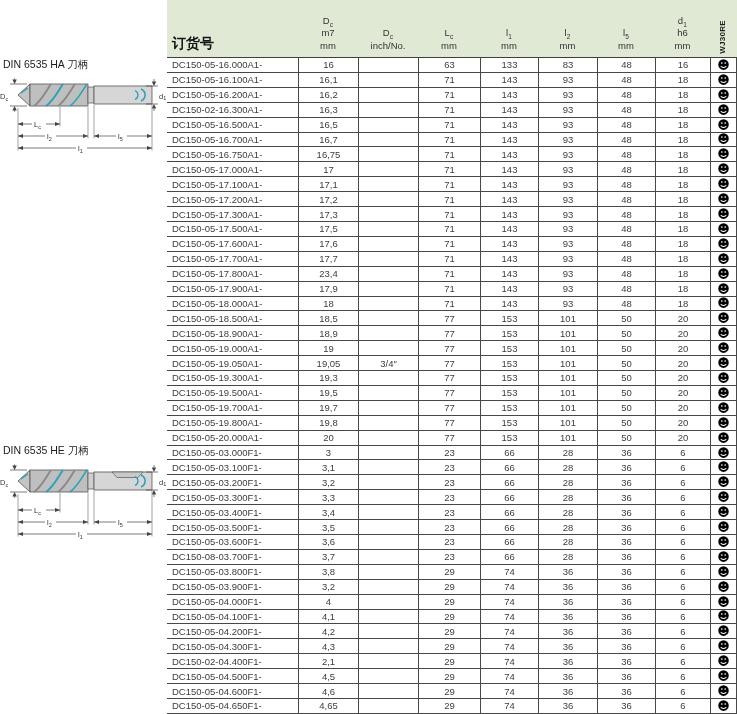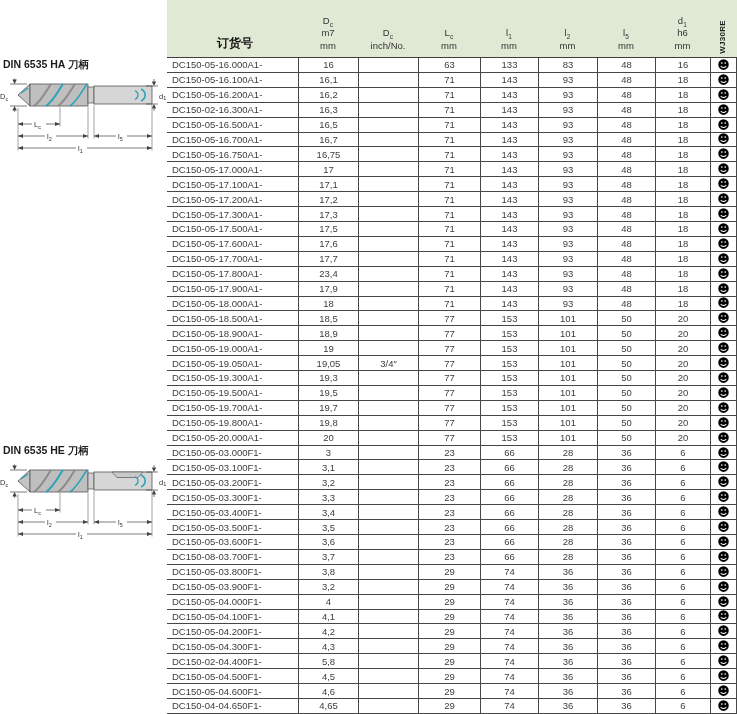--- a/index.html
+++ b/index.html
@@ -1,37 +1,37 @@
 <!DOCTYPE html>
 <html><head>
 <meta charset="utf-8">
 <style>
   html,body{margin:0;padding:0;background:#fff;}
   .page{position:relative;width:737px;height:714px;background:#fff;overflow:hidden;
         font-family:"Liberation Sans",sans-serif;}
 
   
   .left-panel{position:absolute;left:0;top:0;width:167px;height:714px;}
-  .section-label{position:absolute;left:3px;font-size:10.5px;font-weight:bold;color:#1c1c1c;white-space:nowrap;}
+  .section-label{position:absolute;left:3px;font-size:10.5px;font-weight:normal;color:#1c1c1c;white-space:nowrap;}
   .lbl-ha{top:58px;}
   .lbl-he{top:444px;}
   .diagram{position:absolute;left:0;}
   .dia-ha{top:78px;}
   .dia-he{top:464px;}
   .dim{font-size:7.5px;fill:#333;font-family:"Liberation Sans",sans-serif;}
   .dsub{font-size:5.5px;}
 
   
   .dtable{position:absolute;left:167px;top:0;width:570px;height:714px;}
   .thead{display:flex;height:58px;background:#e0e9d4;border-bottom:1px solid #3f3f3f;box-sizing:border-box;}
   .th{display:flex;flex-direction:column;justify-content:flex-end;align-items:center;
       box-sizing:border-box;padding-bottom:5px;font-size:9.5px;color:#333;line-height:1.3;flex:none;}
   .th .th-sym{letter-spacing:.2px;}
   .th sub{font-size:6.5px;line-height:0;}
-  .th.col-0{align-items:center;padding-left:5px;font-weight:bold;color:#141414;font-size:12px;}
+  .th.col-0{align-items:flex-start;padding-left:5px;font-weight:bold;color:#141414;font-size:14px;}
   .th-grade{justify-content:flex-end;align-items:center;padding-bottom:3px;}
   .grade-v{writing-mode:vertical-rl;transform:rotate(180deg);font-size:8px;font-weight:bold;color:#1d1d1d;letter-spacing:.3px;}
 
   .tbody{display:flex;flex-direction:column;height:656px;}
   .tr{flex:1;display:flex;border-bottom:1px solid #474747;box-sizing:border-box;}
   .td{flex:none;display:flex;align-items:center;justify-content:center;box-sizing:border-box;
       font-size:9.5px;color:#3c3c3c;border-left:1px solid #474747;overflow:hidden;white-space:nowrap;}
   .td.col-0{justify-content:flex-start;padding-left:5px;border-left:none;}
   .td.col-8{border-right:1px solid #474747;}
   .icon-dot{font-family:"DejaVu Sans",sans-serif;font-size:12px;line-height:1;color:#000;}
@@ -729,21 +729,21 @@
           <div class="td col-4">74</div>
           <div class="td col-5">36</div>
           <div class="td col-6">36</div>
           <div class="td col-7">6</div>
           <div class="td col-8">
             <span class="icon-dot">☻</span>
           </div>
         </div>
         <div class="tr">
           <div class="td col-0">DC150-02-04.400F1-</div>
-          <div class="td col-1">5,8</div>
+          <div class="td col-1">2,1</div>
           <div class="td col-2"></div>
           <div class="td col-3">29</div>
           <div class="td col-4">74</div>
           <div class="td col-5">36</div>
           <div class="td col-6">36</div>
           <div class="td col-7">6</div>
           <div class="td col-8">
             <span class="icon-dot">☻</span>
           </div>
         </div>
@@ -767,21 +767,21 @@
           <div class="td col-3">29</div>
           <div class="td col-4">74</div>
           <div class="td col-5">36</div>
           <div class="td col-6">36</div>
           <div class="td col-7">6</div>
           <div class="td col-8">
             <span class="icon-dot">☻</span>
           </div>
         </div>
         <div class="tr">
-          <div class="td col-0">DC150-04-04.650F1-</div>
+          <div class="td col-0">DC150-05-04.650F1-</div>
           <div class="td col-1">4,65</div>
           <div class="td col-2"></div>
           <div class="td col-3">29</div>
           <div class="td col-4">74</div>
           <div class="td col-5">36</div>
           <div class="td col-6">36</div>
           <div class="td col-7">6</div>
           <div class="td col-8">
             <span class="icon-dot">☻</span>
           </div>

